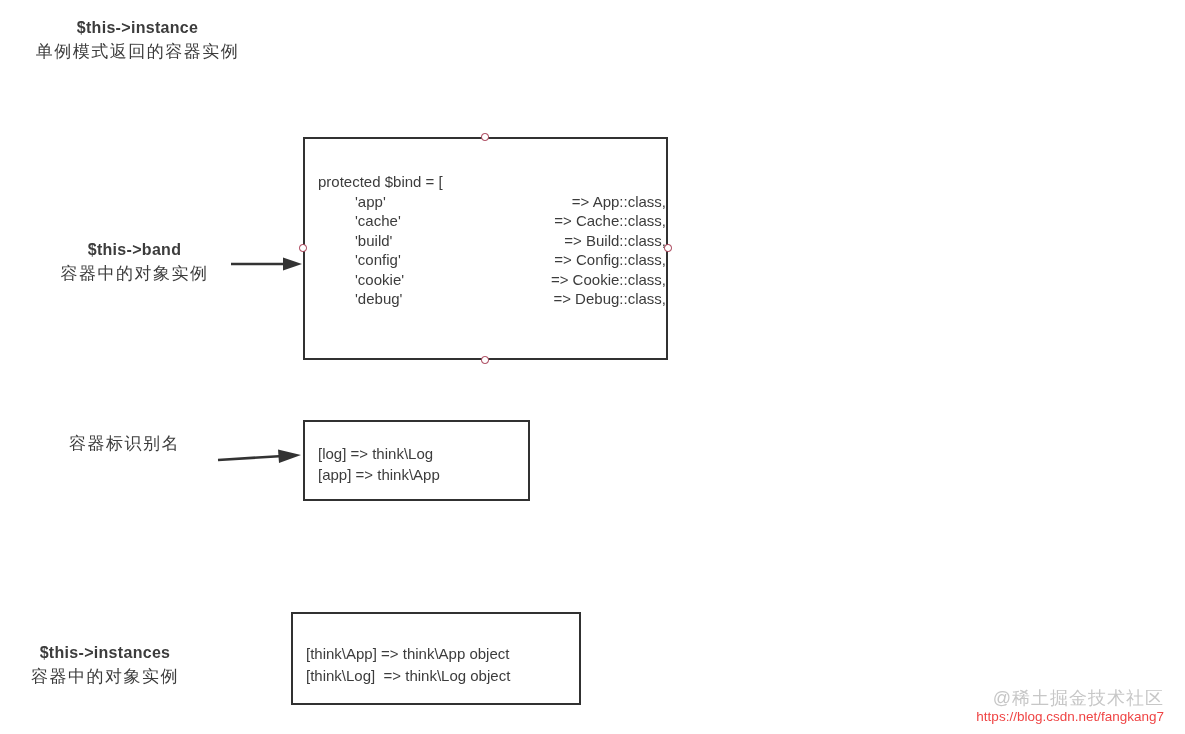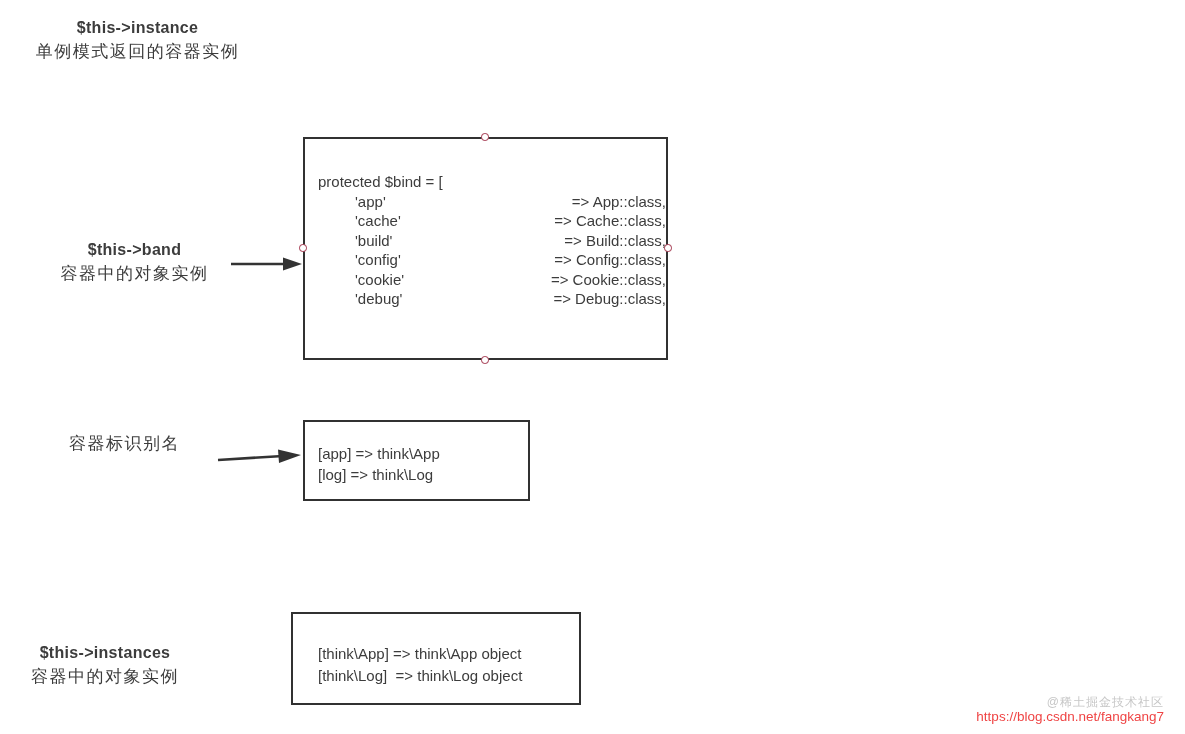--- a/index.html
+++ b/index.html
@@ -64,21 +64,21 @@
   .handle-right  { top: calc(50% - 4.4px); right: -5.6px; }
   .arrow-svg { position: absolute; overflow: visible; }
   .watermark {
     position: absolute;
     right: 21px;
     bottom: 9px;
     text-align: right;
     line-height: 1.1;
   }
   .watermark .wm-line1 {
-    font-size: 12px;
+    font-size: 18px;
     color: #c7c7c7;
     letter-spacing: 1px;
   }
   .watermark .wm-line2 {
     font-size: 13.5px;
     color: #ef4444;
     margin-top: 1px;
   }
 </style>
 </head>
@@ -139,31 +139,31 @@
     <div class="desc-label">容器标识别名</div>
   </div>
 
   <svg class="arrow-svg" style="left:217px; top:447px;" width="86" height="18">
     <line x1="1" y1="13" x2="66" y2="9" stroke="#333333" stroke-width="2.6"></line>
     <polygon points="61,2.5 84,8 62,16" fill="#333333"></polygon>
   </svg>
 
   <div class="diagram-box box-name" style="left:303px; top:420px; width:227px; height:81px;">
     <div class="box-content">
+      <div class="plain-line">[log] =&gt; think\Log</div>
       <div class="plain-line">[app] =&gt; think\App</div>
-      <div class="plain-line">[log] =&gt; think\Log</div>
     </div>
   </div>
 
   <div class="annotation" style="left:20px; top:641px; width:170px;">
     <div class="code-label">$this-&gt;instances</div>
     <div class="desc-label">容器中的对象实例</div>
   </div>
 
-  <div class="diagram-box box-instances" style="left:291px; top:612px; width:290px; height:93px;padding-left:12px;">
+  <div class="diagram-box box-instances" style="left:291px; top:612px; width:290px; height:93px;">
     <div class="box-content">
       <div class="plain-line">[think\App] =&gt; think\App object</div>
       <div class="plain-line">[think\Log]  =&gt; think\Log object</div>
     </div>
   </div>
 
   <div class="watermark">
     <div class="wm-line1">@稀土掘金技术社区</div>
     <div class="wm-line2">https://blog.csdn.net/fangkang7</div>
   </div>

